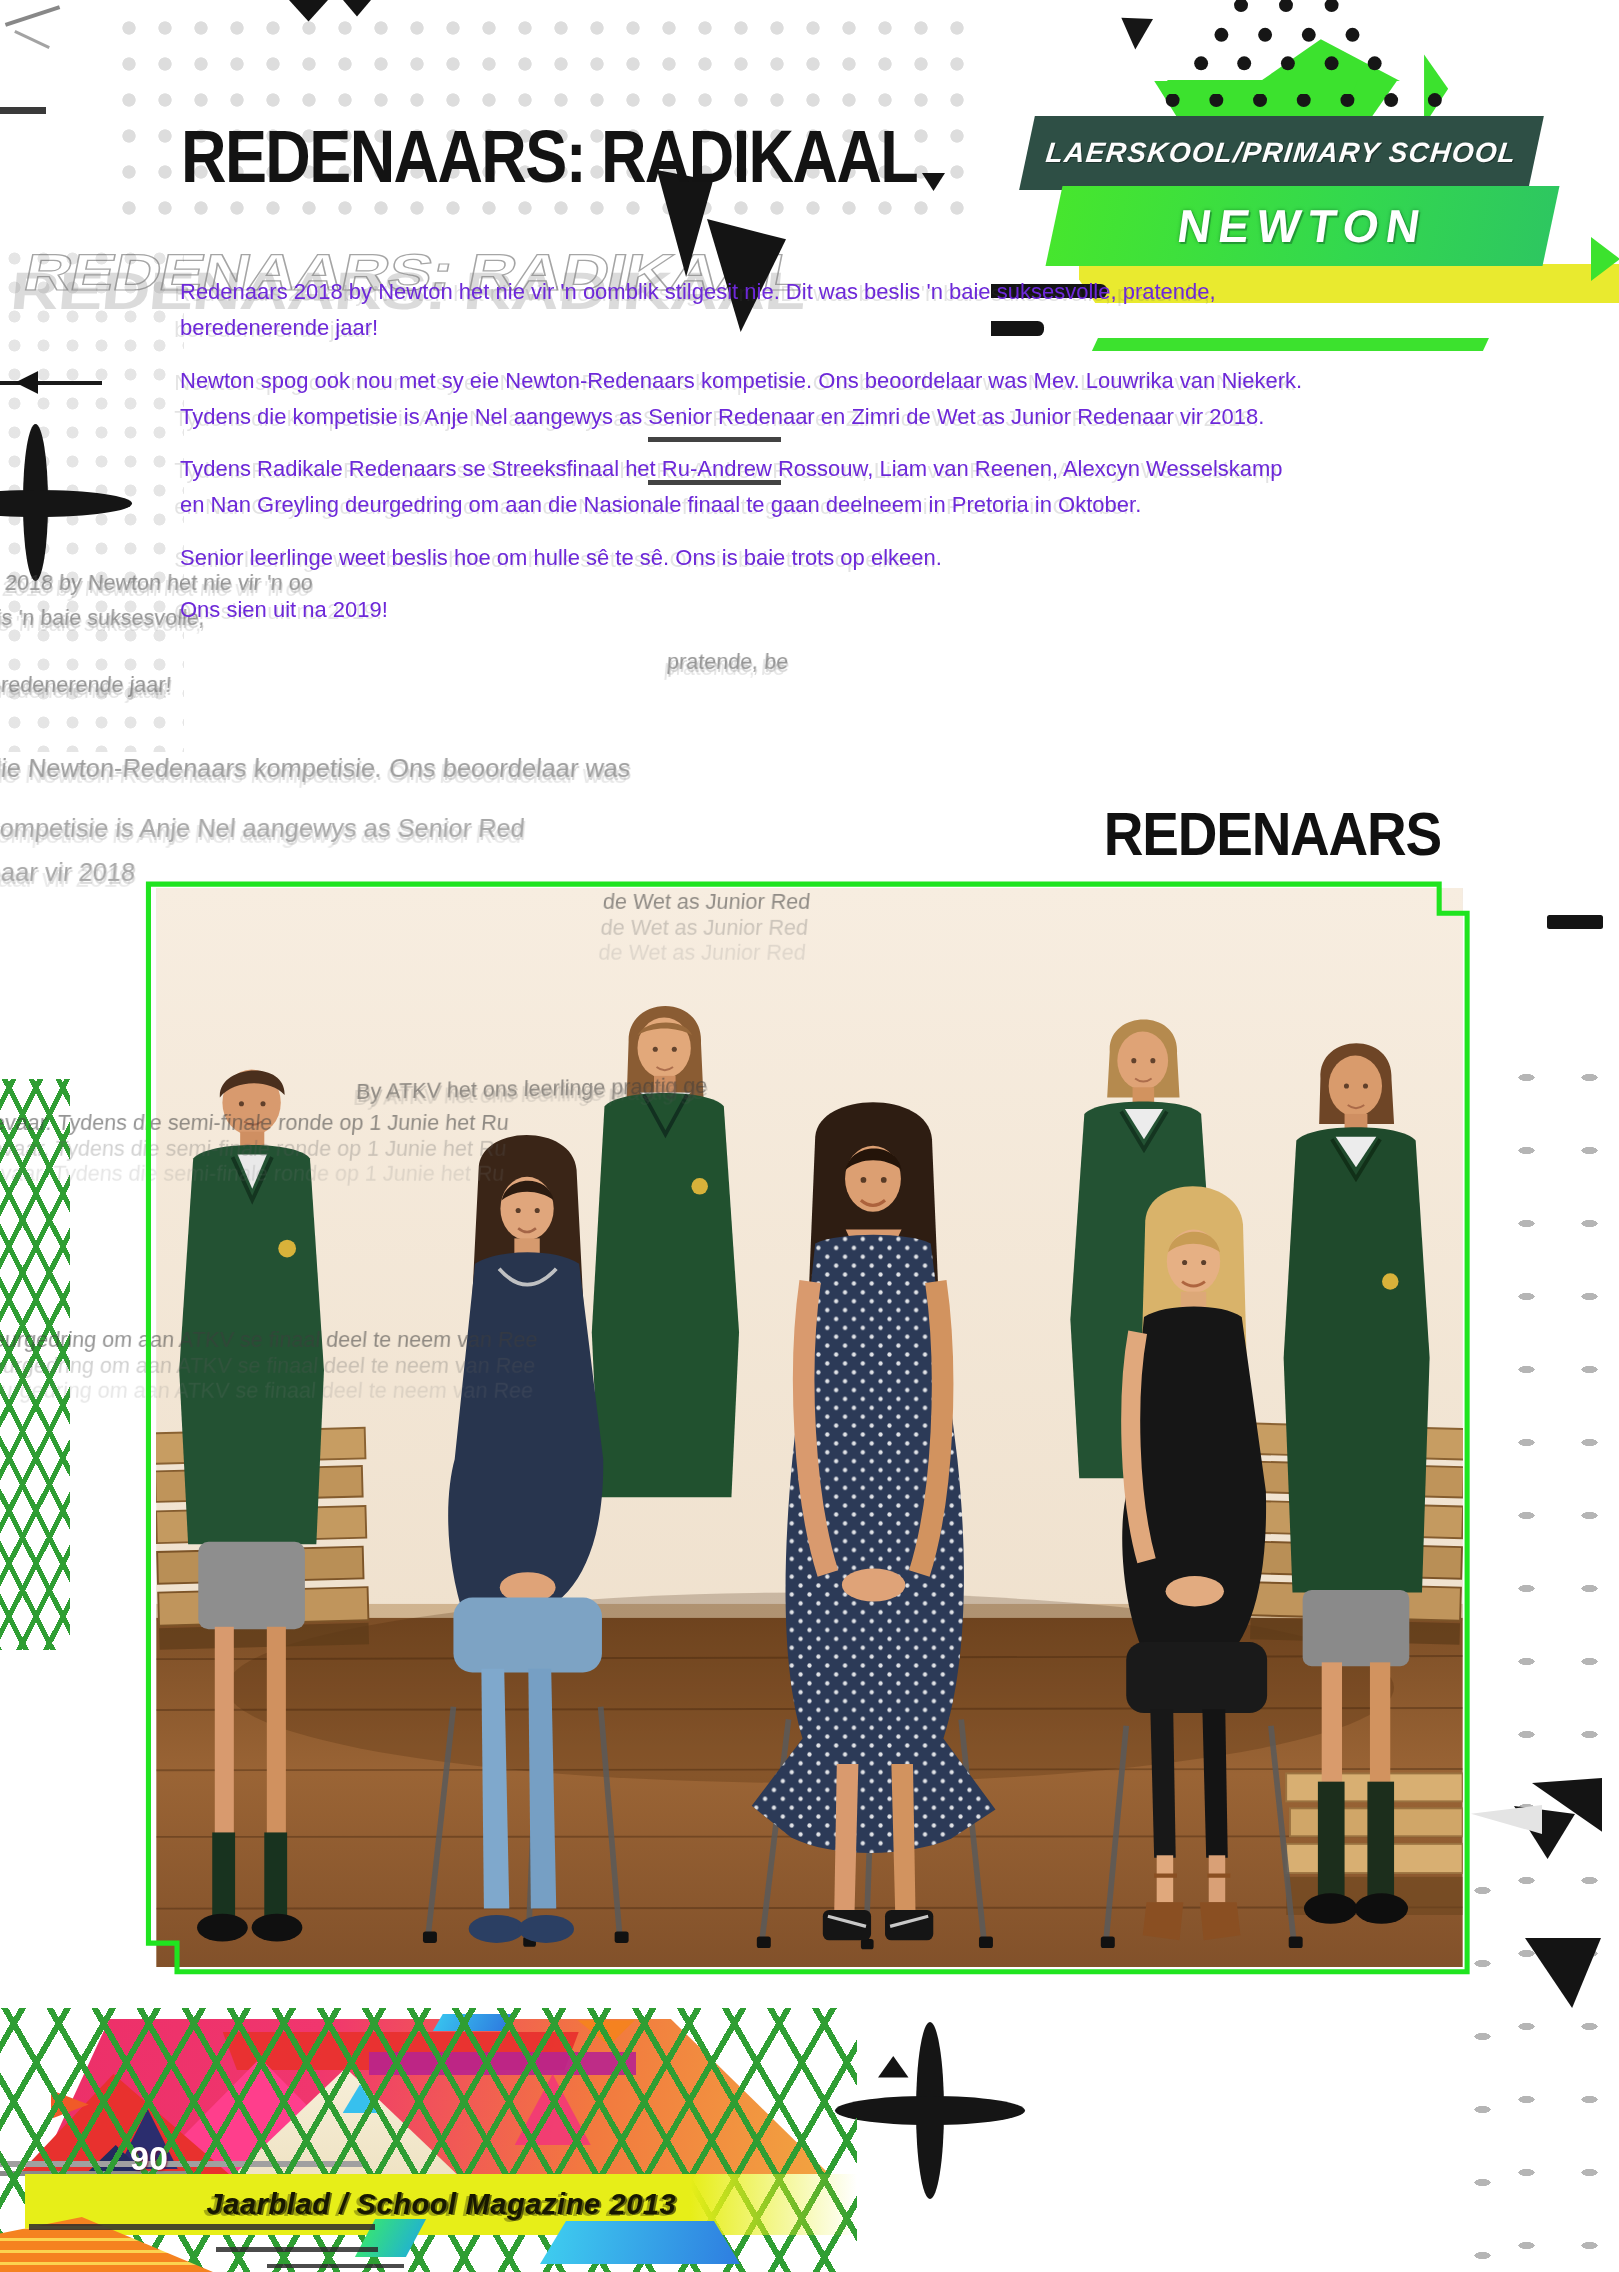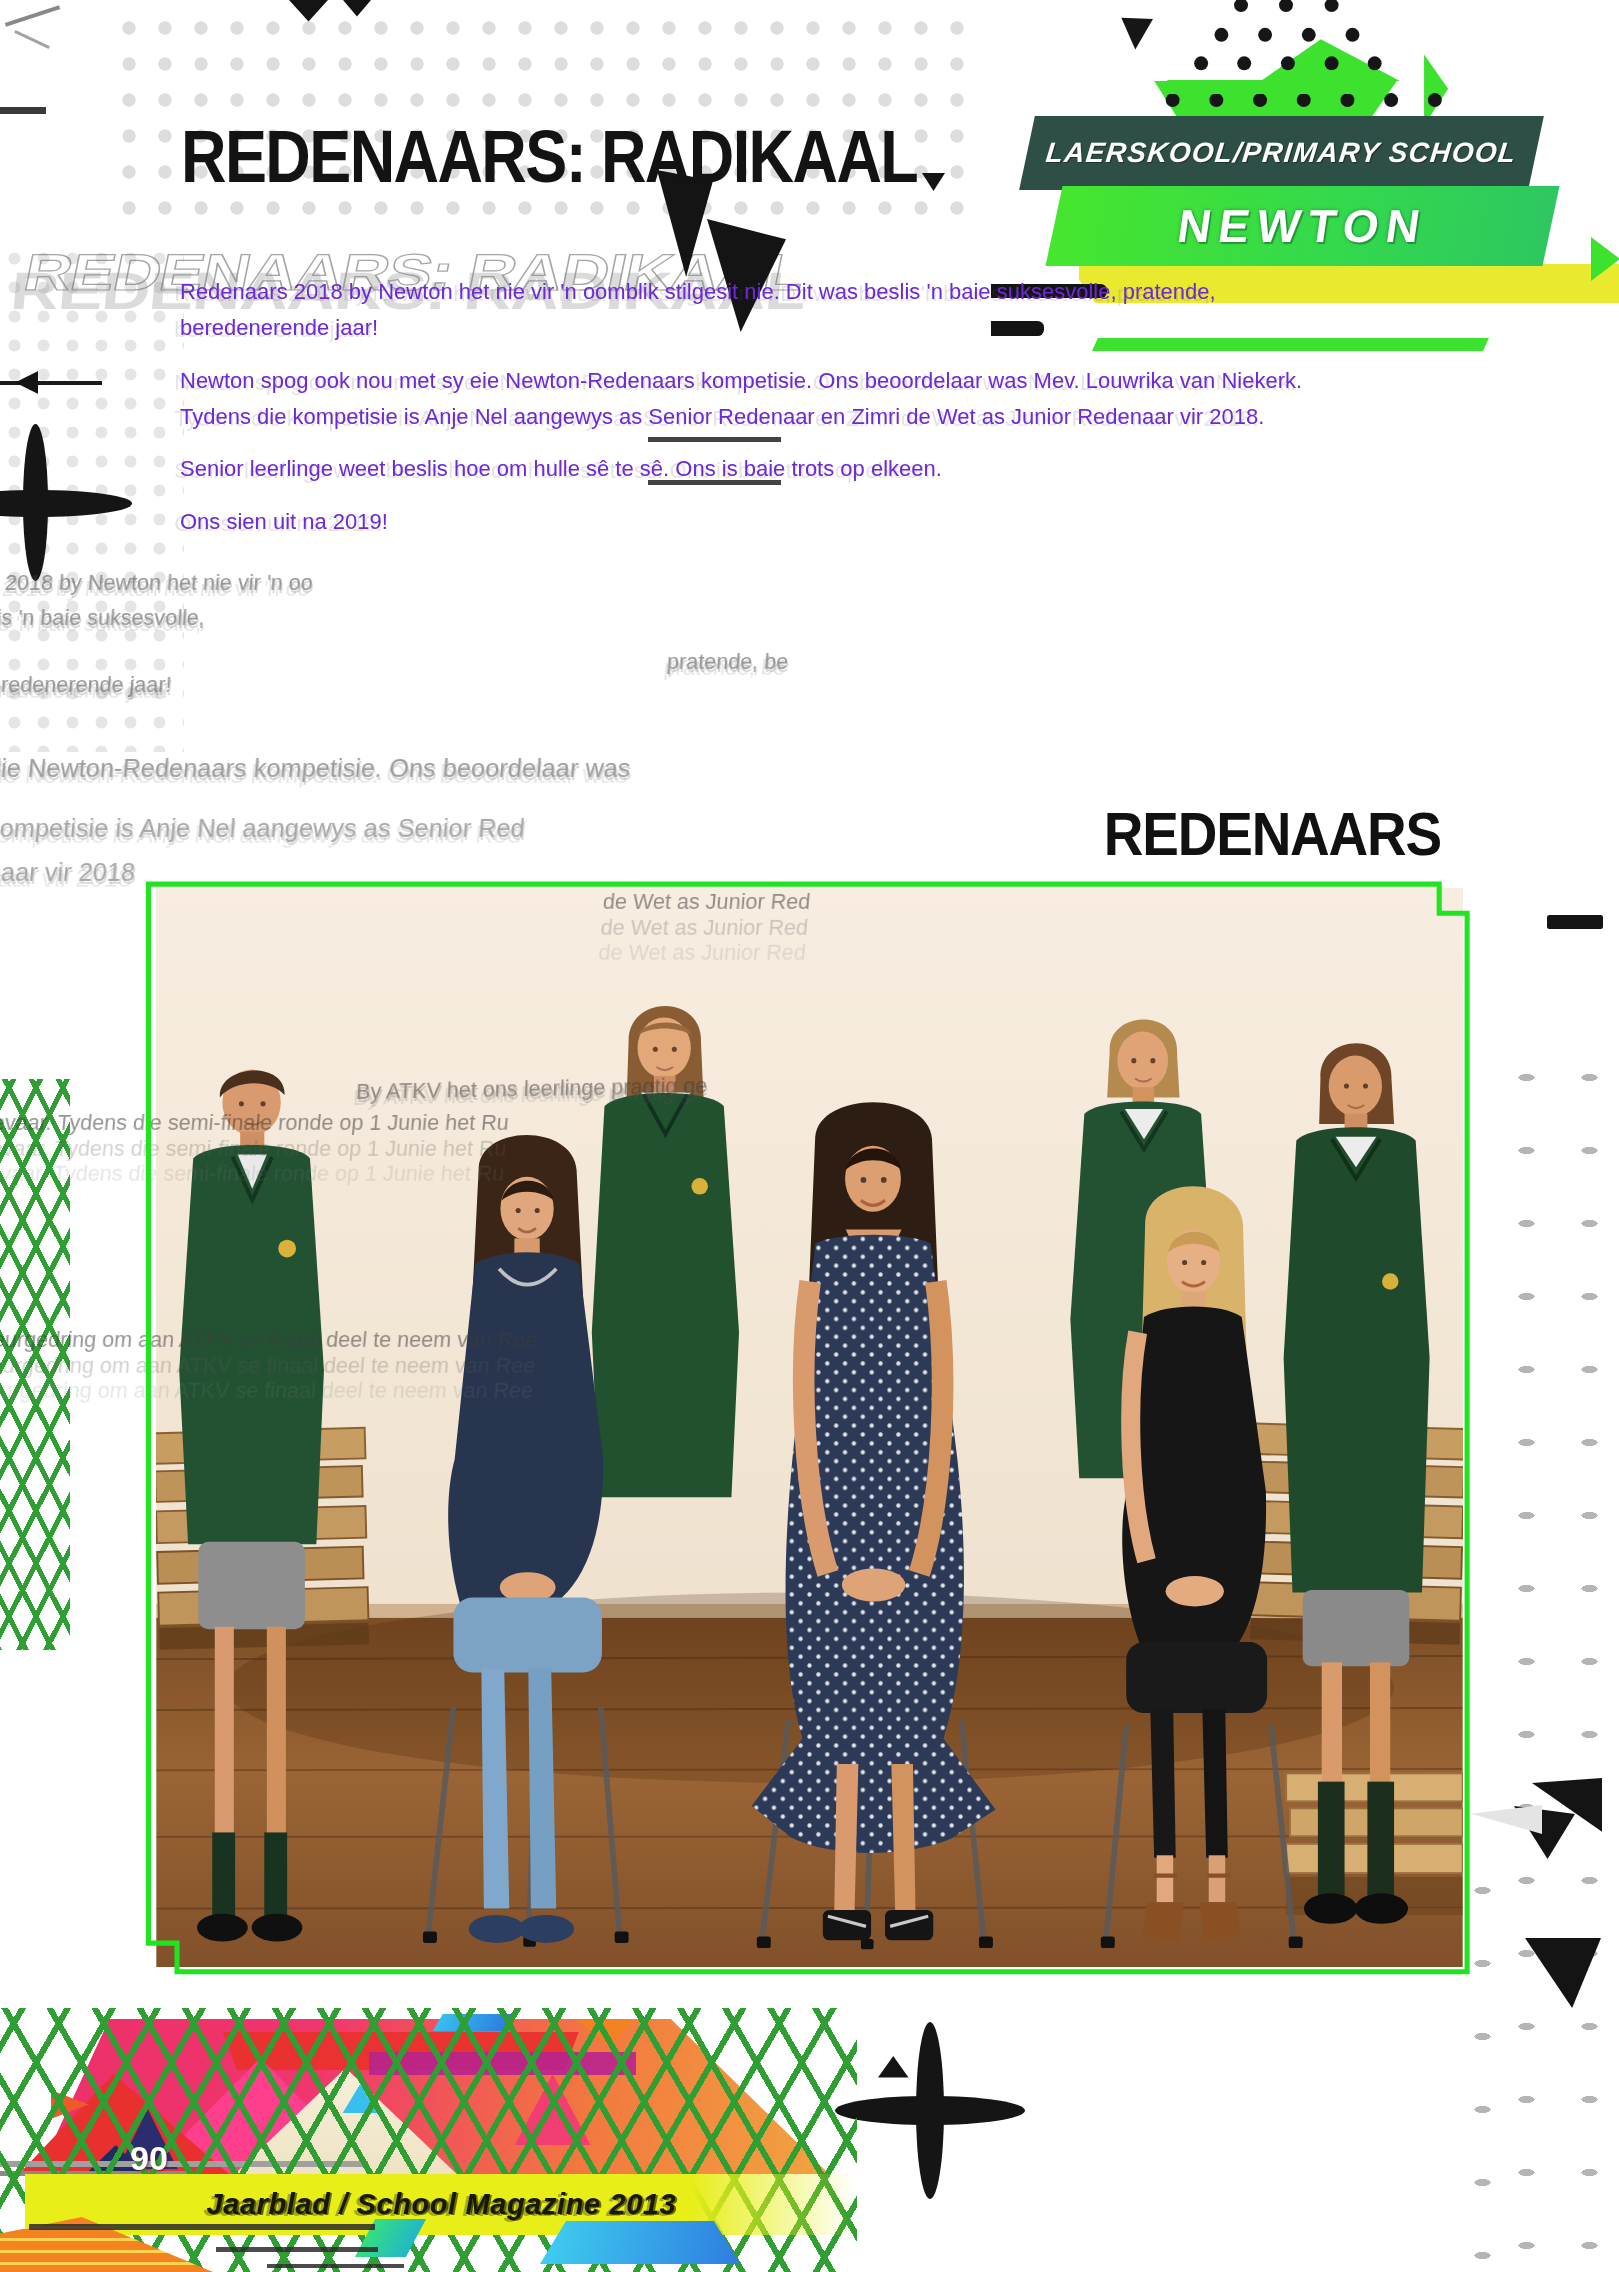--- a/index.html
+++ b/index.html
@@ -138,20 +138,21 @@
   <div class="bar" style="left:0;top:381px;width:102px;height:3.8px;background:#1a1a1a;"></div>
   <div class="tri" style="left:15.2px;top:371px;width:23px;height:23px;clip-path:polygon(0 50%,100% 0,100% 100%);"></div>
   <div>
     <div class="plus-v" style="left:23px;top:424px;width:25.4px;height:157px;"></div>
     <div class="plus-h" style="left:-58px;top:490px;width:190px;height:27px;"></div>
   </div>
 
   <div class="abs bodycopy" style="left:180px;top:274px;z-index:2;">
     <p>Redenaars 2018 by Newton het nie vir 'n oomblik stilgesit nie. Dit was beslis 'n baie suksesvolle, pratende, beredenerende jaar!</p>
     <p>Newton spog ook nou met sy eie Newton-Redenaars kompetisie. Ons beoordelaar was Mev. Louwrika van Niekerk. Tydens die kompetisie is Anje Nel aangewys as Senior Redenaar en Zimri de Wet as Junior Redenaar vir 2018.</p>
+    <p>Tydens Radikale Redenaars se Streeksfinaal het Ru-Andrew Rossouw, Liam van Reenen, Alexcyn Wesselskamp en Nan Greyling deurgedring om aan die Nasionale finaal te gaan deelneem in Pretoria in Oktober.</p>
     <p>Senior leerlinge weet beslis hoe om hulle sê te sê. Ons is baie trots op elkeen.</p>
     <p>Ons sien uit na 2019!</p>
   </div>
 
   <div class="bar" style="left:648px;top:437px;width:133px;height:5.1px;opacity:.8;z-index:3;"></div>
   <div class="bar" style="left:648px;top:480px;width:133px;height:5.1px;opacity:.8;z-index:3;"></div>
 
   <div class="ghost" style="left:-19px;top:570px;">rs 2018 by Newton het nie vir 'n oo</div>
   <div class="ghost" style="left:-19px;top:605px;">slis 'n baie suksesvolle,</div>
   <div class="ghost" style="left:-23px;top:672px;">beredenerende jaar!</div>

